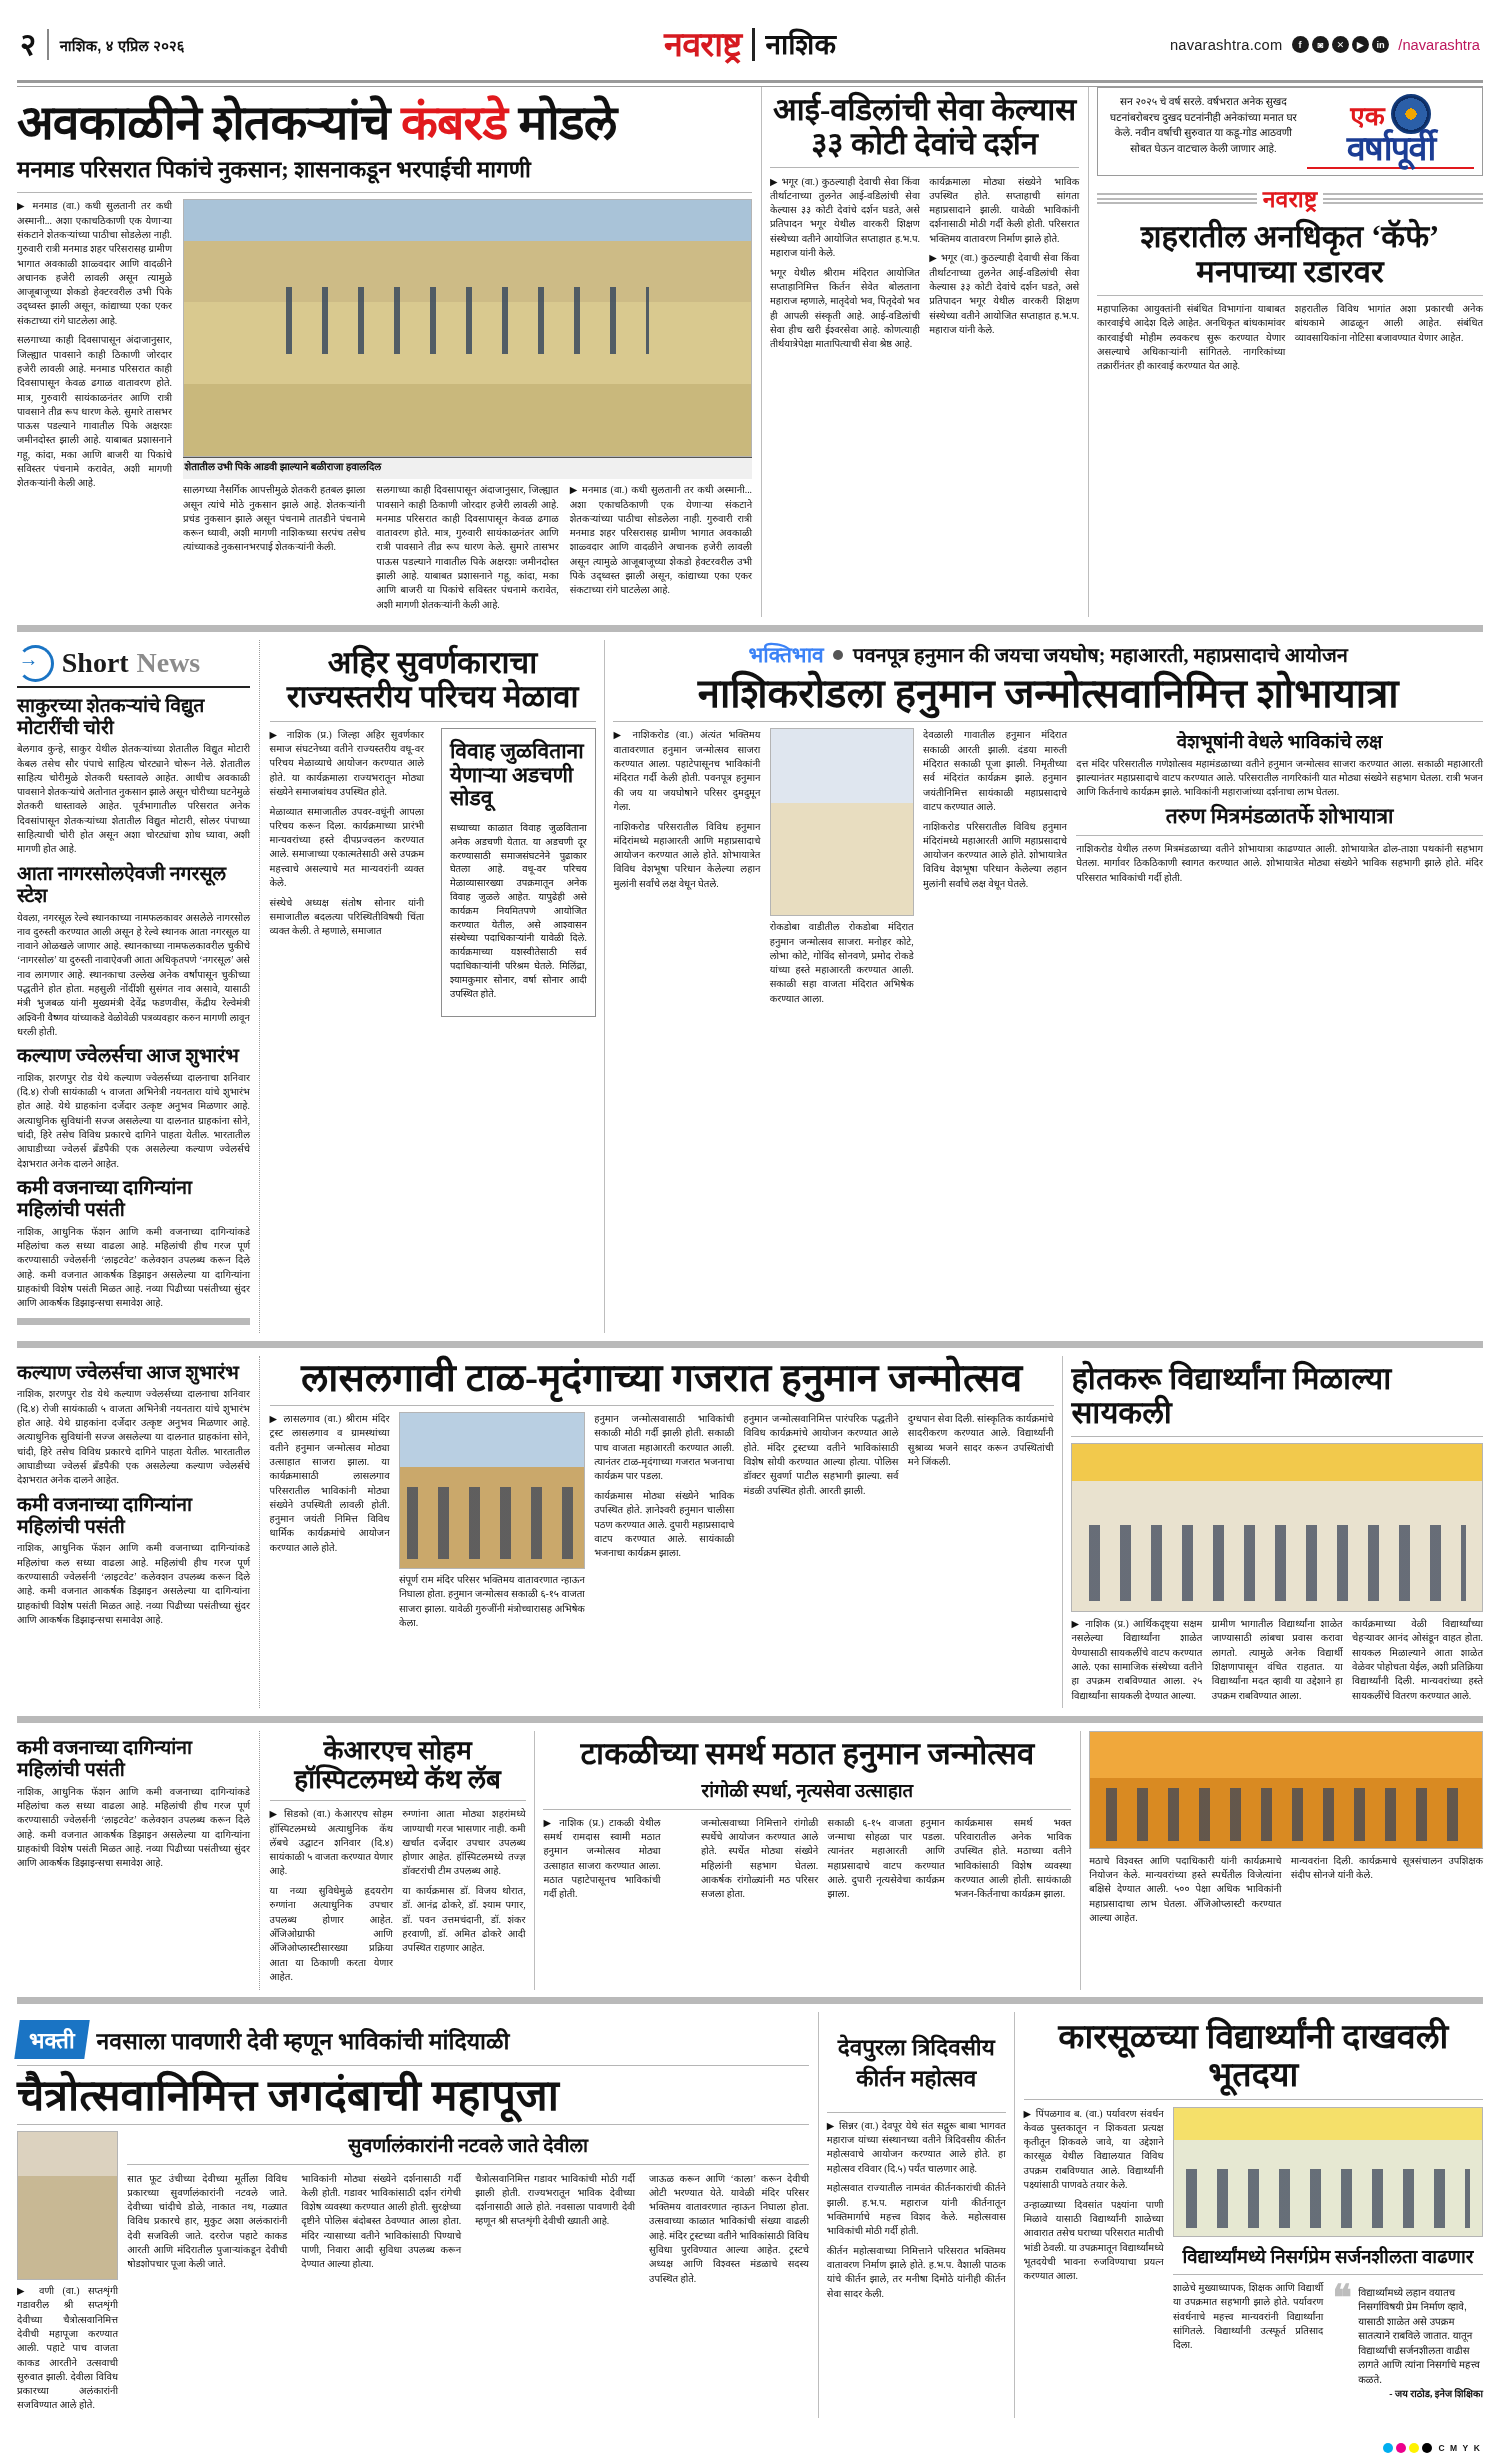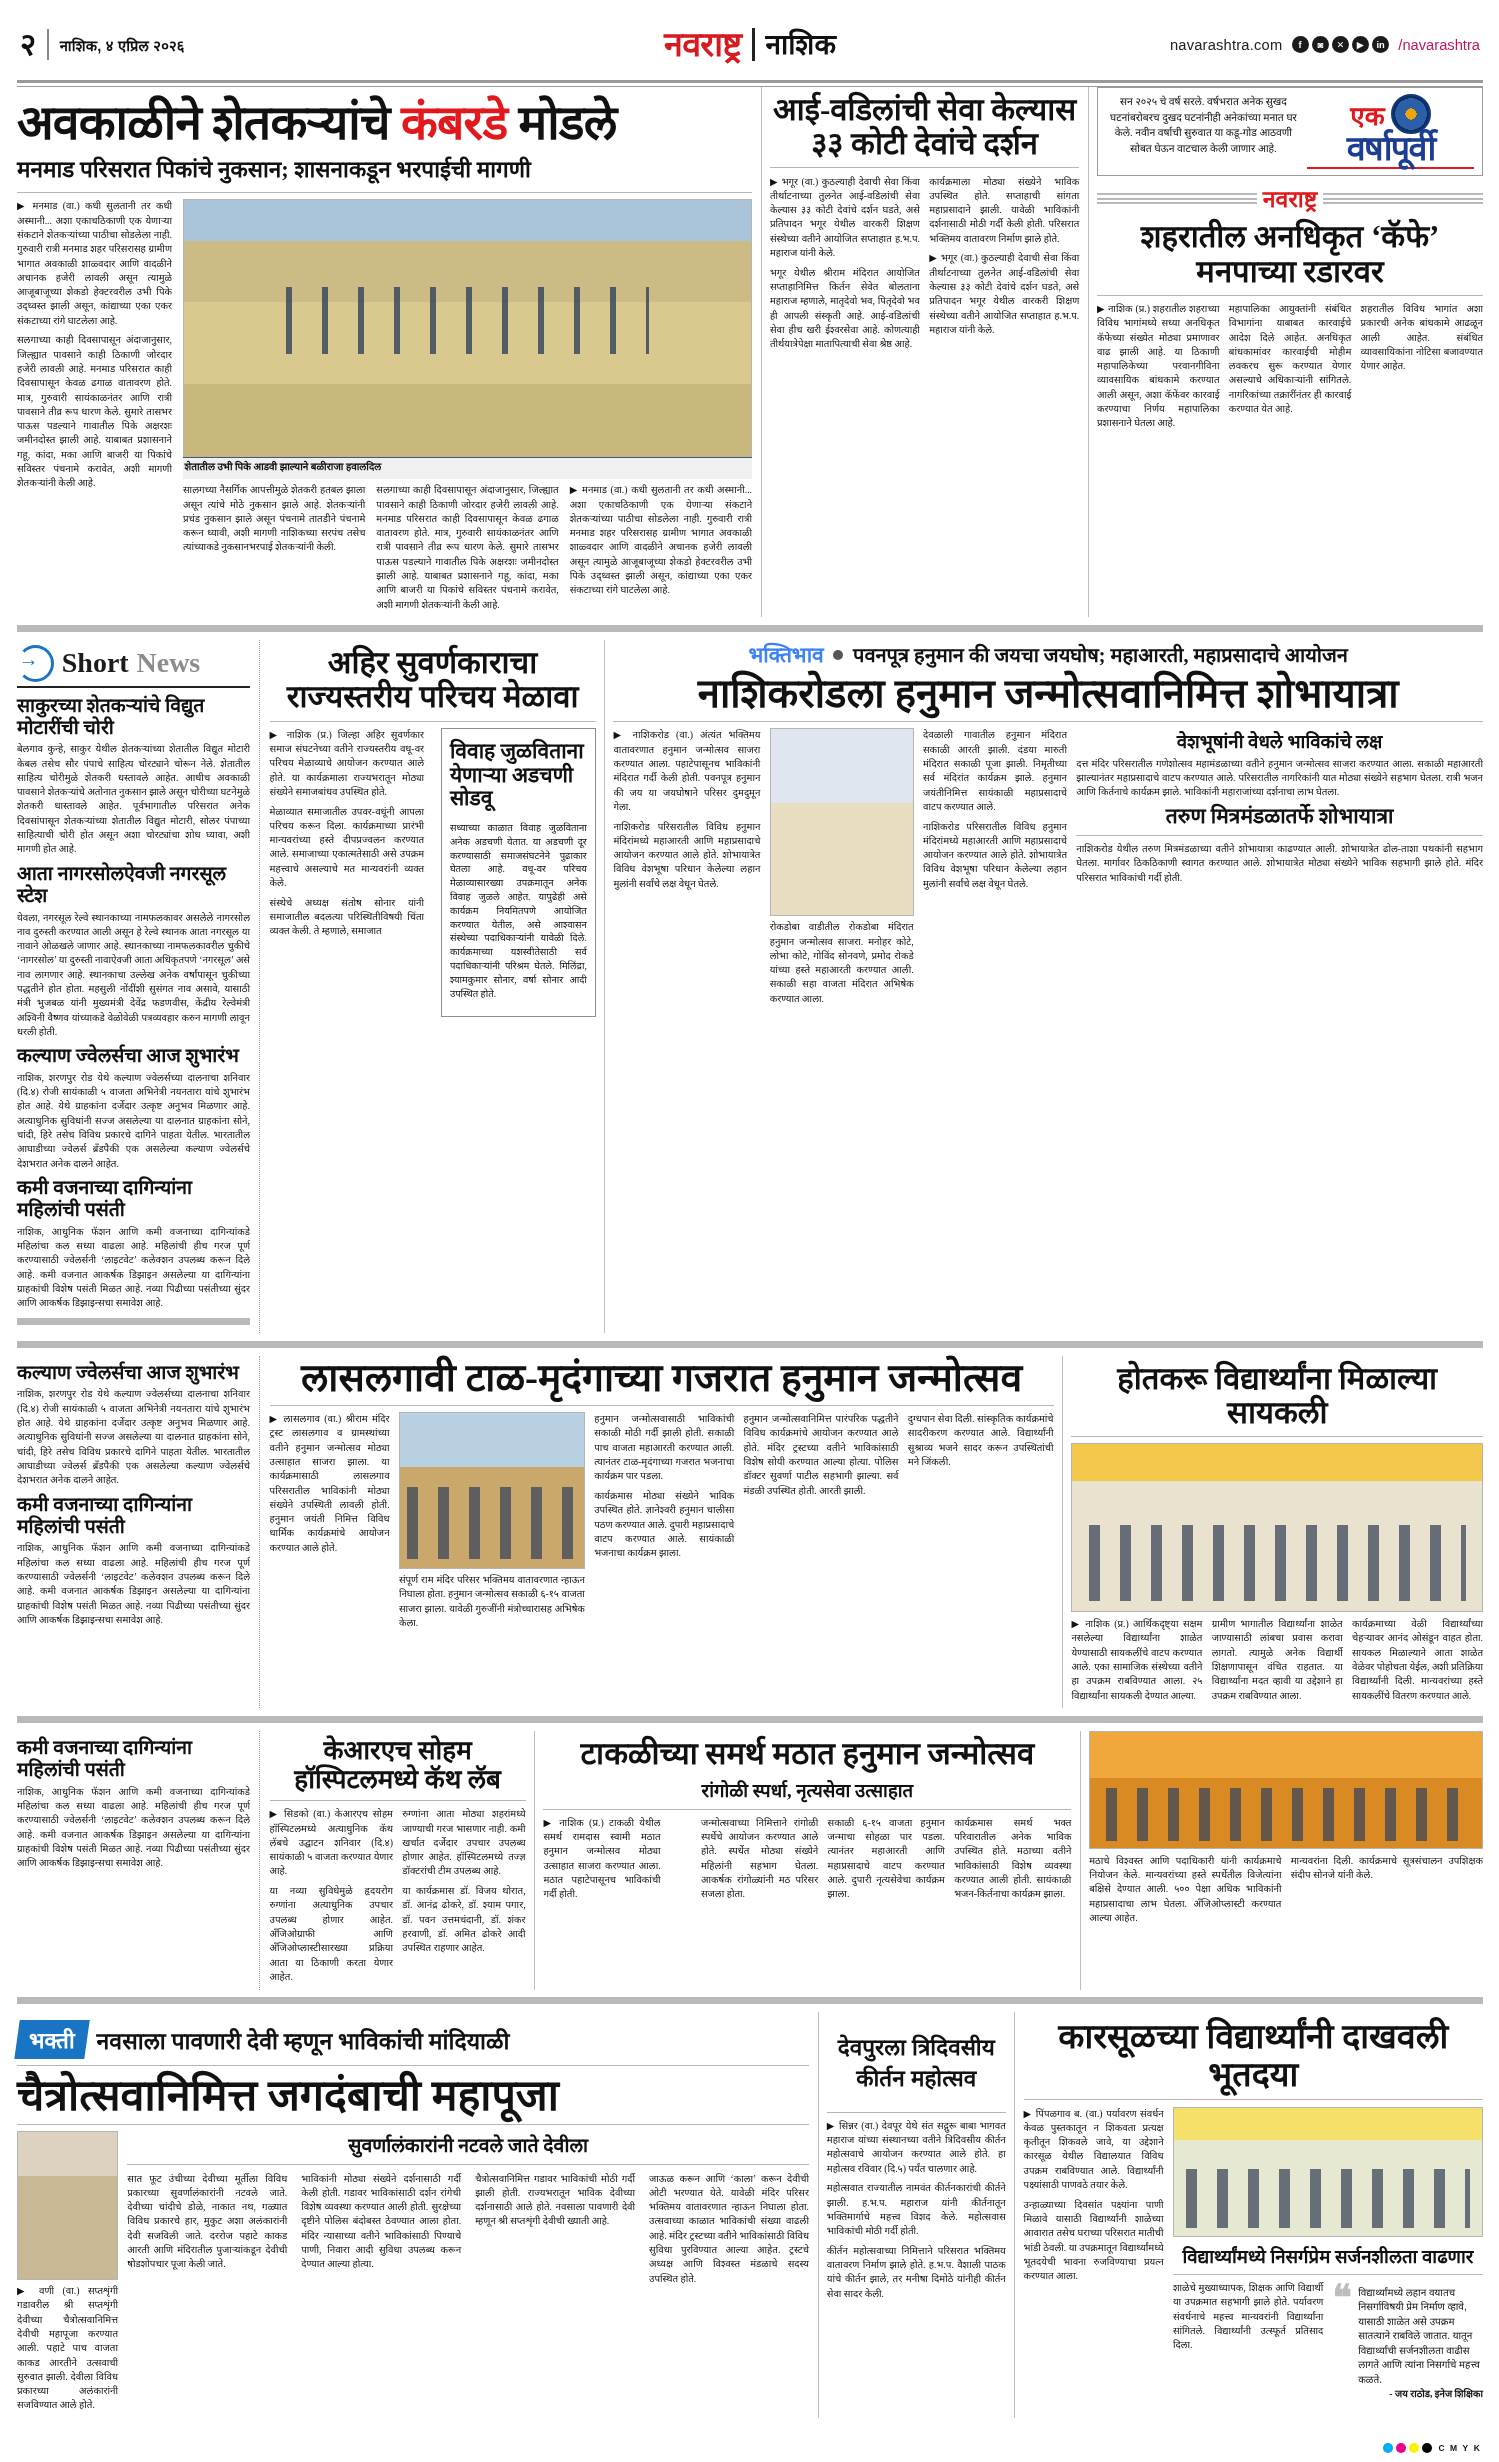--- a/index.html
+++ b/index.html
@@ -200,21 +200,20 @@
         </div>
       </div>
       <div class="nav-tag">
         <div class="bars"></div>
         <div class="nm">नवराष्ट्र</div>
         <div class="bars"></div>
       </div>
       <h2 class="hd" style="text-align:center;">शहरातील अनधिकृत ‘कॅफे’ मनपाच्या रडारवर</h2>
       <div class="rule-thin"></div>
       <div style="display:flex;gap:9.3px;">
-        <p class="body small" style="flex:1;">▶ नाशिक (प्र.) शहरातील शहराच्या विविध भागांमध्ये सध्या अनधिकृत कॅफेच्या संख्येत मोठ्या प्रमाणावर वाढ झाली आहे. या ठिकाणी महापालिकेच्या परवानगीविना व्यावसायिक बांधकामे करण्यात आली असून, अशा कॅफेंवर कारवाई करण्याचा निर्णय महापालिका प्रशासनाने घेतला आहे.</p>
         <p class="body small" style="flex:1;">महापालिका आयुक्तांनी संबंधित विभागांना याबाबत कारवाईचे आदेश दिले आहेत. अनधिकृत बांधकामांवर कारवाईची मोहीम लवकरच सुरू करण्यात येणार असल्याचे अधिकाऱ्यांनी सांगितले. नागरिकांच्या तक्रारींनंतर ही कारवाई करण्यात येत आहे.</p>
         <p class="body small" style="flex:1;">शहरातील विविध भागांत अशा प्रकारची अनेक बांधकामे आढळून आली आहेत. संबंधित व्यावसायिकांना नोटिसा बजावण्यात येणार आहेत.</p>
       </div>
     </div>
   </div>
 
   <div class="rule-gr" style="margin-left:17px;margin-right:17px;"></div>
 
   <div class="cols" style="align-items:stretch;">
 
@@ -328,21 +327,21 @@
         </div>
         <div style="flex:1;">
           <p class="body small">दुग्धपान सेवा दिली. सांस्कृतिक कार्यक्रमांचे सादरीकरण करण्यात आले. विद्यार्थ्यांनी सुश्राव्य भजने सादर करून उपस्थितांची मने जिंकली.</p>
         </div>
       </div>
     </div>
 
     <div class="vline"></div>
 
     <div style="flex:1;">
-      <h2 class="hd" style="text-align:center;">होतकरू विद्यार्थ्यांना मिळाल्या सायकली</h2>
+      <h2 class="hd" style="">होतकरू विद्यार्थ्यांना मिळाल्या सायकली</h2>
       <div class="rule-thin"></div>
       <div class="photo ph-students" style="height:167px;">
         <div class="rowfigs"></div>
       </div>
       <div style="display:flex;gap:9.3px;margin-top:4.7px;">
         <p class="body small" style="flex:1;">▶ नाशिक (प्र.) आर्थिकदृष्ट्या सक्षम नसलेल्या विद्यार्थ्यांना शाळेत येण्यासाठी सायकलींचे वाटप करण्यात आले. एका सामाजिक संस्थेच्या वतीने हा उपक्रम राबविण्यात आला. २५ विद्यार्थ्यांना सायकली देण्यात आल्या.</p>
         <p class="body small" style="flex:1;">ग्रामीण भागातील विद्यार्थ्यांना शाळेत जाण्यासाठी लांबचा प्रवास करावा लागतो. त्यामुळे अनेक विद्यार्थी शिक्षणापासून वंचित राहतात. या विद्यार्थ्यांना मदत व्हावी या उद्देशाने हा उपक्रम राबविण्यात आला.</p>
         <p class="body small" style="flex:1;">कार्यक्रमाच्या वेळी विद्यार्थ्यांच्या चेहऱ्यावर आनंद ओसंडून वाहत होता. सायकल मिळाल्याने आता शाळेत वेळेवर पोहोचता येईल, अशी प्रतिक्रिया विद्यार्थ्यांनी दिली. मान्यवरांच्या हस्ते सायकलींचे वितरण करण्यात आले.</p>
       </div>
     </div>

